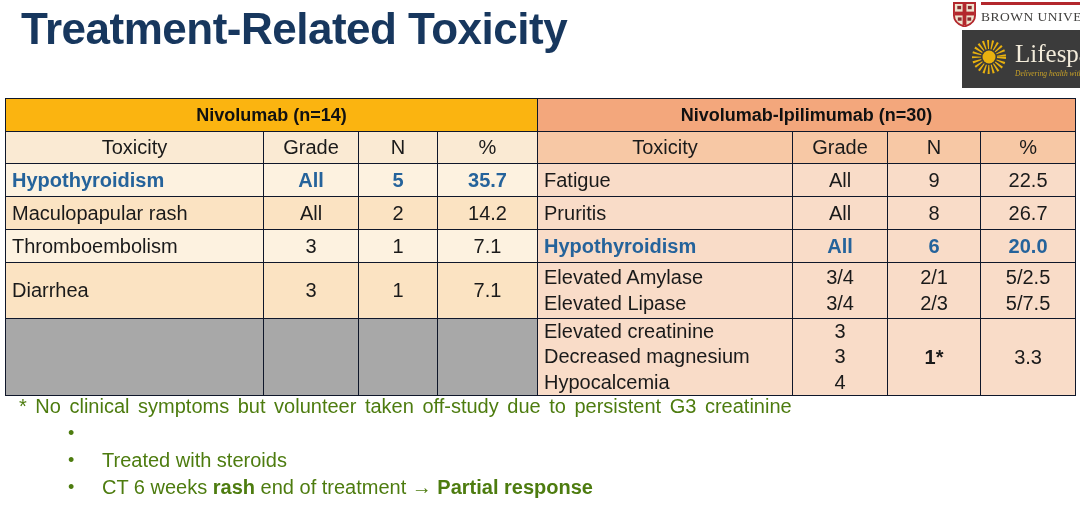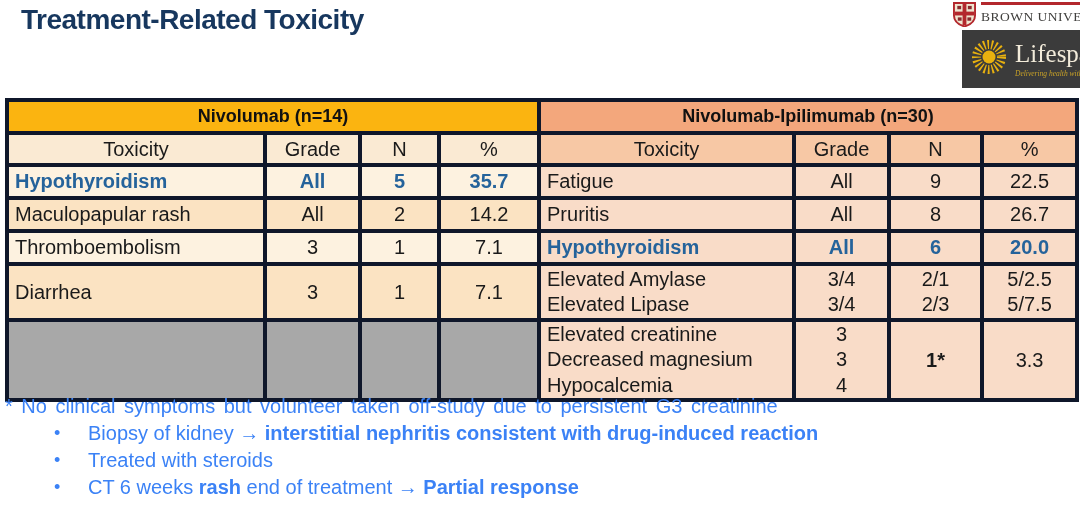--- a/index.html
+++ b/index.html
@@ -1,41 +1,41 @@
 <!DOCTYPE html>
 <html><head>
 <meta charset="utf-8">
 <style>
   html,body{margin:0;padding:0;background:#e8e8e8;}
   .slide{position:relative;width:1080px;height:509px;background:#ffffff;
          font-family:"Liberation Sans",sans-serif;overflow:hidden;}
 
   
-  .title{position:absolute;left:21px;top:4px;margin:0;font-size:28px;font-weight:bold;
+  .title{position:absolute;left:21px;top:4px;margin:0;font-size:44px;font-weight:bold;
          color:#17375E;letter-spacing:-0.5px;}
 
   
   .brown-logo{position:absolute;right:0;top:2px;width:127px;height:26px;display:flex;align-items:flex-start;}
   .brown-shield{flex:0 0 auto;margin-right:5px;}
   .brown-right{flex:1;border-top:3px solid #B3282D;padding-top:2px;overflow:hidden;}
   .brown-word{font-family:"Liberation Serif",serif;font-size:13.5px;color:#41403e;
               letter-spacing:0.5px;white-space:nowrap;}
 
   
   .lifespan-logo{position:absolute;right:0;top:30px;width:118px;height:58px;background:#3B3B3B;
                  display:flex;align-items:center;overflow:hidden;}
   .sunburst{flex:0 0 auto;margin:0 6px 0 7px;}
   .ls-name{font-family:"Liberation Serif",serif;font-size:25px;color:#F2EBDA;line-height:1;white-space:nowrap;}
   .ls-tag{font-family:"Liberation Serif",serif;font-style:italic;font-size:7.5px;color:#C9A227;
           white-space:nowrap;margin-top:3px;}
 
   
   table.tox{position:absolute;left:5px;top:98px;width:1070px;border-collapse:collapse;
             table-layout:fixed;font-size:20px;color:#1a1a1a;}
-  table.tox th,table.tox td{border:4px solid #0f172a;padding:0 6px;vertical-align:middle;
+  table.tox th,table.tox td{border:1px solid #0f172a;padding:0 6px;vertical-align:middle;
             overflow:hidden;}
   tr.band{height:33px;}
   tr.band th{font-size:18px;font-weight:bold;text-align:center;color:#111;}
   th.band-left{background:#FBB410;}
   th.band-right{background:#F3A77C;margin-top:36px;}
   tr.subhead{height:32px;}
   tr.subhead td{font-weight:normal;text-align:center;}
   td.sub-l{background:#FAEAD3;}
   td.sub-r{background:#F7C8A5;}
   tr.r-std{height:33px;}
@@ -45,21 +45,21 @@
   td.num{text-align:center;}
   td.bg-cream{background:#FDF2E0;}
   td.bg-peach{background:#FBE3C2;}
   td.bg-rsalmon{background:#F9DCC8;}
   td.bg-gray{background:#A8A8A8;}
   .hl{color:#25639B;font-weight:bold;}
   .b{font-weight:bold;}
   .pre{white-space:pre-line;line-height:1.27;}
 
   
-  .footnotes{position:absolute;left:5px;top:393px;width:1060px;font-size:20px;color:#3b82f6;}
+  .footnotes{position:absolute;left:19px;top:393px;width:1060px;font-size:20px;color:#4d7c0f;}
   .fn-line{line-height:27px;word-spacing:3px;}
   .fn-bullet{display:flex;line-height:27px;}
   .fn-indent{width:49px;flex:0 0 auto;}
   .fn-dot{width:34px;flex:0 0 auto;font-size:18px;}
 </style>
 </head>
 <body>
 
 <div class="slide">
 
@@ -180,21 +180,20 @@
       <td class="bg-rsalmon num">3.3</td>
     </tr>
   </tbody>
     </table>
 
   <div class="footnotes">
     <div class="fn-line">* No clinical symptoms but volunteer taken off-study due to persistent G3 creatinine</div>
     <div class="fn-bullet">
       <span class="fn-indent"></span>
       <span class="fn-dot">•</span>
-      <span><span>Biopsy of kidney </span><span class="b">→ </span><span class="b">interstitial nephritis consistent with drug-induced reaction</span></span>
     </div>
     <div class="fn-bullet">
       <span class="fn-indent"></span>
       <span class="fn-dot">•</span>
       <span>Treated with steroids</span>
     </div>
     <div class="fn-bullet">
       <span class="fn-indent"></span>
       <span class="fn-dot">•</span>
       <span><span>CT 6 weeks </span><span class="b">rash</span><span> end of treatment </span><span class="b">→ </span><span class="b">Partial response</span></span>

